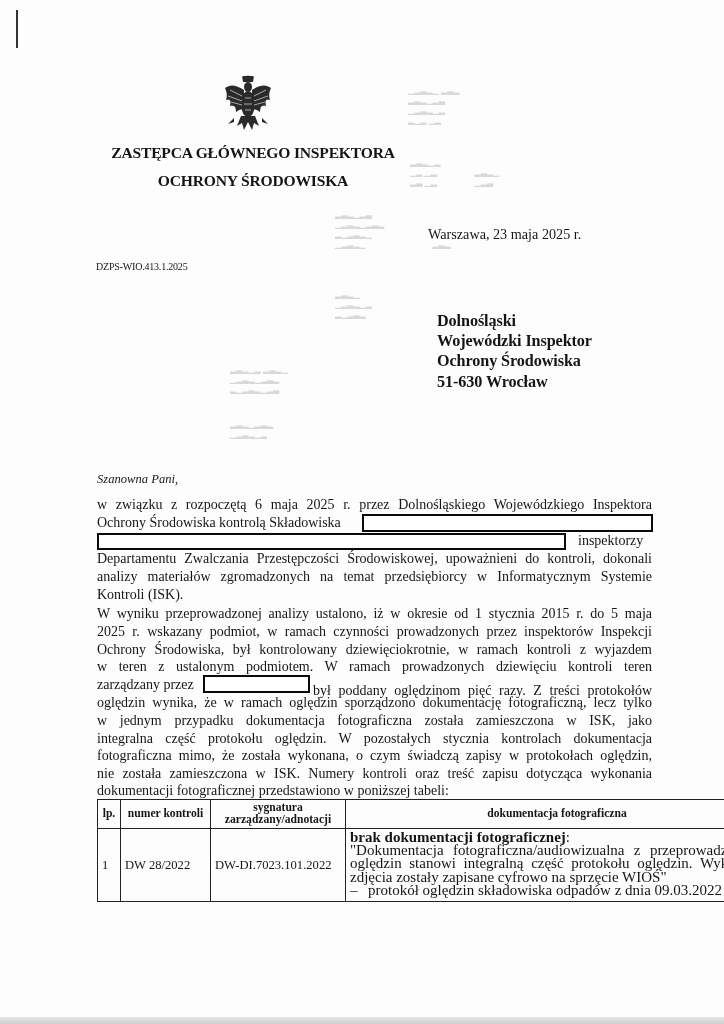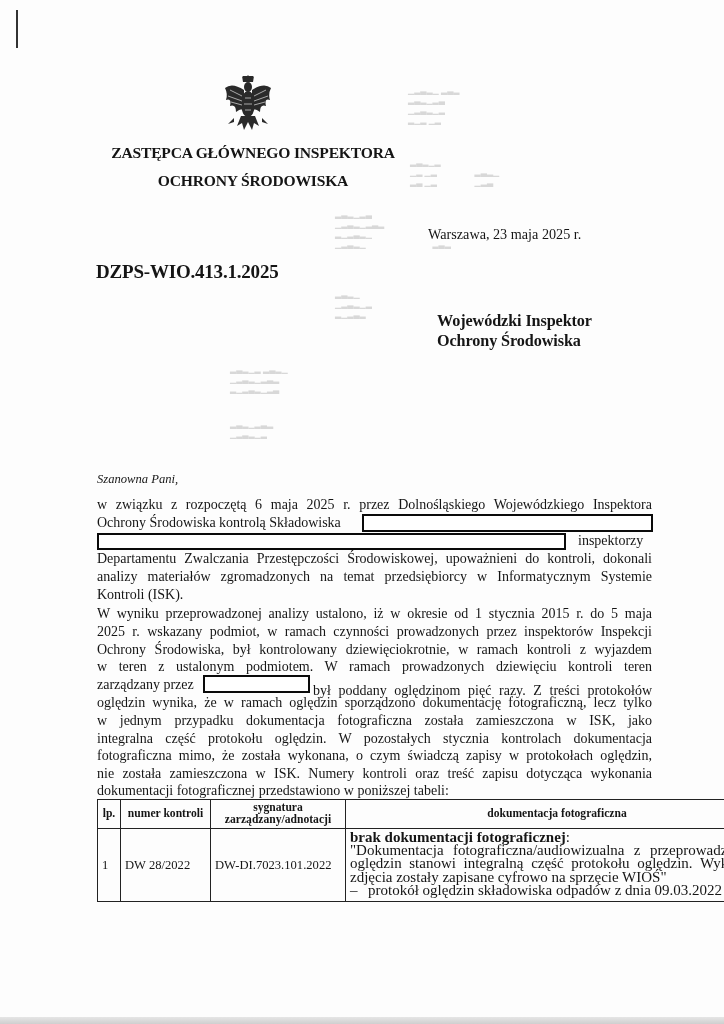--- a/index.html
+++ b/index.html
@@ -10,21 +10,21 @@
     color: #151515;
     position: relative;
   }
   .abs { position: absolute; }
   .scan-mark { left: 16px; top: 10px; width: 2px; height: 38px; background: #333; }
   .ghost { color: #d8d8d8; font-size: 8px; line-height: 10px; font-family: "Liberation Sans", sans-serif; }
   .emblem { left: 222px; top: 74px; width: 52px; height: 60px; }
   .h1 { left: 88px; top: 144px; width: 330px; text-align: center; font-weight: bold; font-size: 15.6px; letter-spacing: -0.2px; }
   .h2 { left: 88px; top: 172px; width: 330px; text-align: center; font-weight: bold; font-size: 15.6px; letter-spacing: -0.2px; }
   .date { left: 428px; top: 226px; font-size: 14.2px; text-align: center; }
-  .sig { left: 96px; top: 261px; font-weight: bold; font-size: 19px; letter-spacing: -0.2px; }
+  .sig { left: 96px; top: 261px; font-weight: normal; font-size: 10px; letter-spacing: -0.2px; }
   .addr { left: 437px; top: 311px; font-weight: bold; font-size: 16.2px; line-height: 20.2px; letter-spacing: -0.1px; }
   .salut { left: 97px; top: 472px; font-style: italic; font-size: 12.6px; }
   .line { left: 97px; width: 555px; font-size: 14px; text-align: justify; text-align-last: justify; white-space: nowrap; }
   .line.last { text-align-last: left; }
   .redact { position: absolute; border: 2.5px solid #0a0a0a; background: #fff; box-sizing: border-box; }
   table.tbl { position: absolute; left: 97px; top: 799px; width: 672px; border-collapse: collapse; font-size: 12.6px; }
   table.tbl td, table.tbl th { border: 1.3px solid #222; padding: 2px 4px; vertical-align: middle; }
   table.tbl th { font-weight: bold; font-size: 11.6px; line-height: 12px; height: 24px; text-align: center; }
   .cell-doc { font-size: 15px; line-height: 13.2px; text-align: justify; padding: 2px 4px 4px 4px !important; }
   .cell-doc .b { font-weight: bold; }
@@ -64,22 +64,24 @@
   </svg>
 </div>
 
 <div class="abs h1">ZASTĘPCA GŁÓWNEGO INSPEKTORA</div>
 <div class="abs h2">OCHRONY ŚRODOWISKA</div>
 
 <div class="abs date">Warszawa, 23 maja 2025 r.</div>
 <div class="abs sig">DZPS-WIO.413.1.2025</div>
 
 <div class="abs addr">
+  <div>Dolnośląski</div>
   <div>Wojewódzki Inspektor</div>
   <div>Ochrony Środowiska</div>
+  <div>51-630 Wrocław</div>
 </div>
 
 <div class="abs salut">Szanowna Pani,</div>
 
 <div>
   <div class="abs line" style="top:497px;">w związku z rozpoczętą 6 maja 2025 r. przez Dolnośląskiego Wojewódzkiego Inspektora</div>
   <div class="abs line last" style="top:515px;">Ochrony Środowiska kontrolą Składowiska</div>
   <div class="redact" style="left:362px;top:514px;width:291px;height:18px;"></div>
   <div class="redact" style="left:97px;top:533px;width:469px;height:17px;"></div>
   <div class="abs" style="left:578px;top:533px;font-size:14px;">inspektorzy</div>

